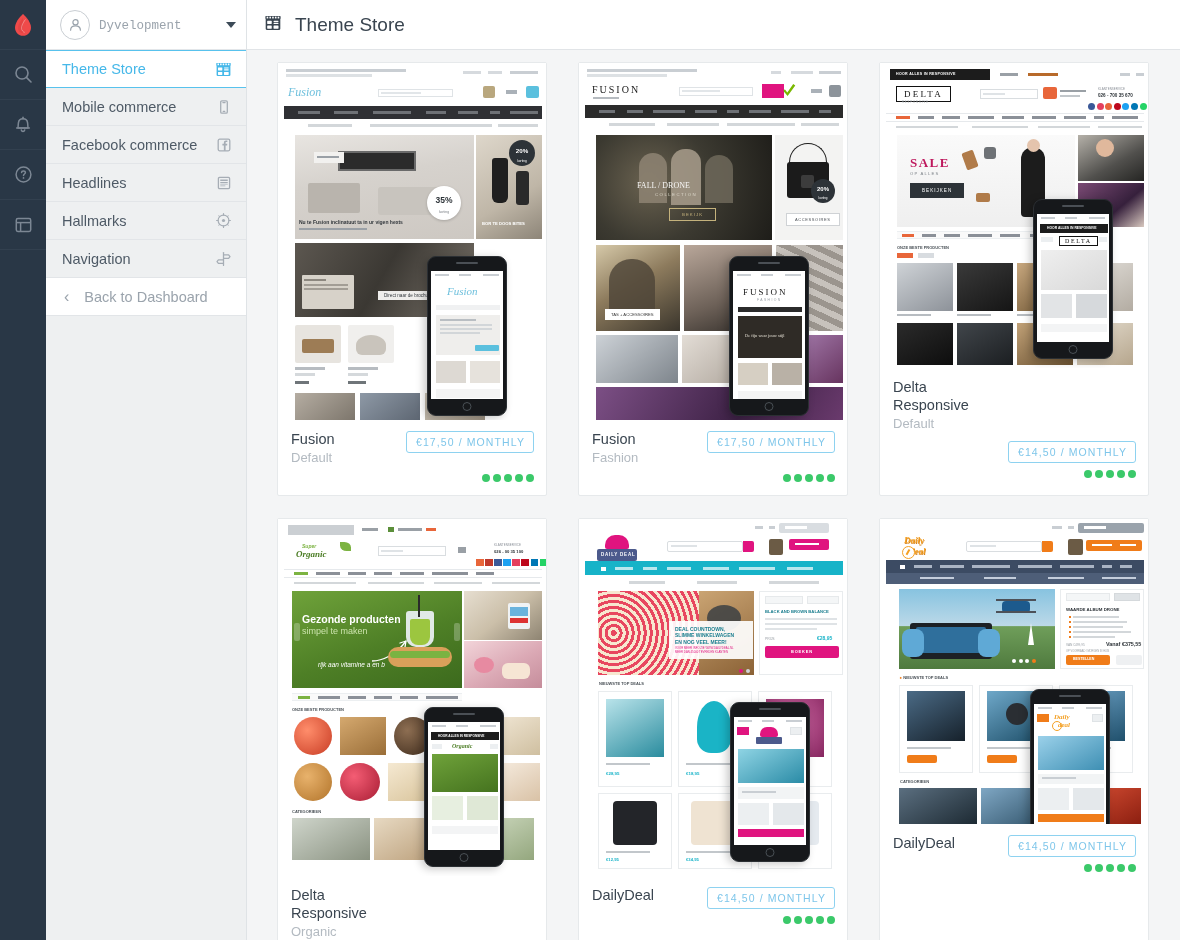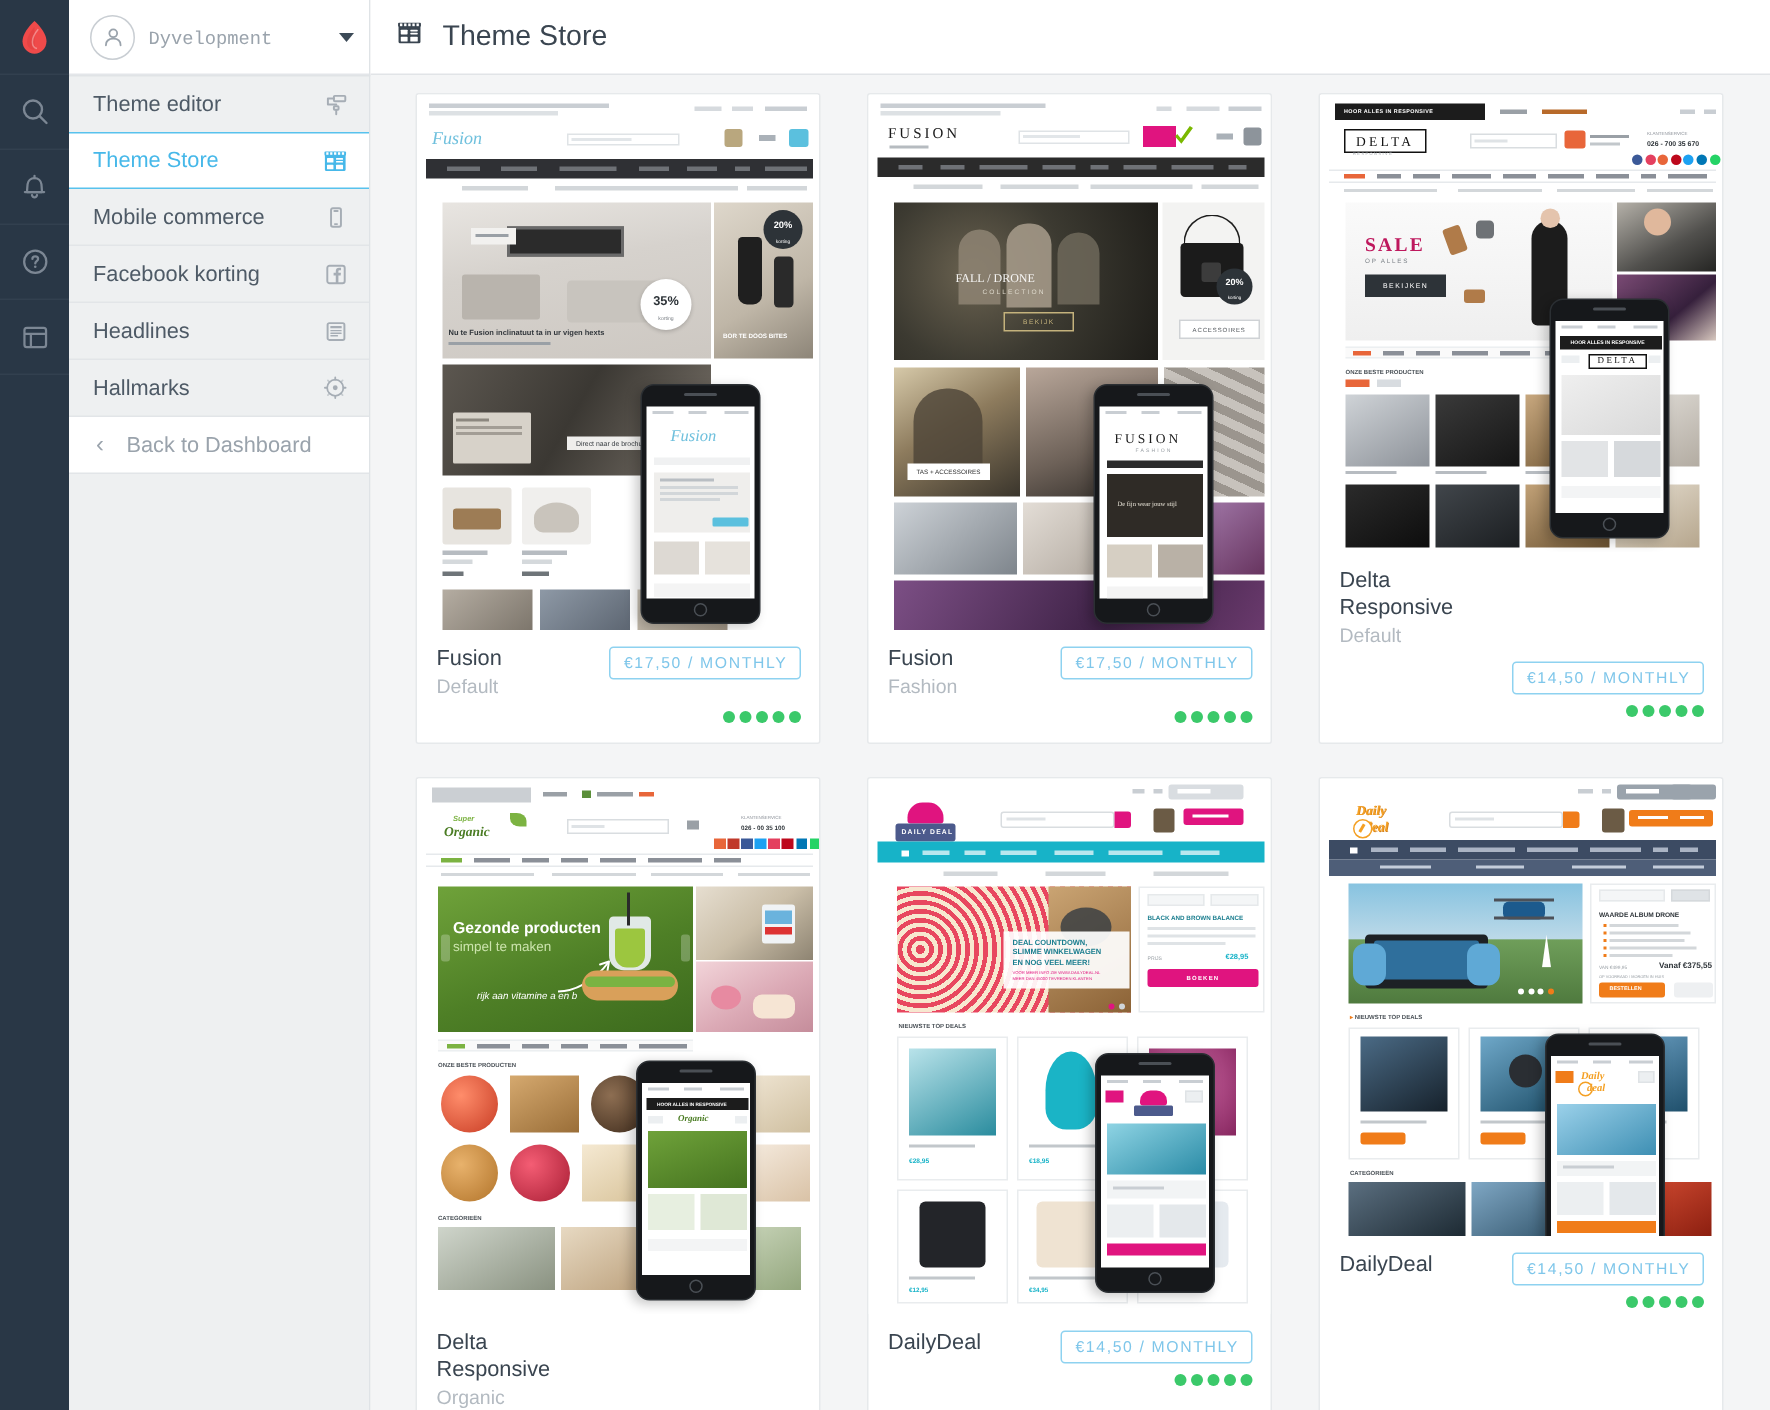--- a/index.html
+++ b/index.html
@@ -229,31 +229,20 @@
     <span class="acct-text">
       <span class="acct-name"></span>
       <span class="acct-sub">Dyvelopment</span>
     </span>
     <span class="caret"></span>
   </div>
 
 
   <div class="nav-list">
 
-    <div class="nav-item">
-      <span class="label">Theme editor</span>
-      <span class="nav-icon">
-        <svg width="16" height="16" viewBox="0 0 16 16" fill="none" stroke="#6c7885" stroke-width="1.3">
-          <rect x="6.6" y="1.9" width="7.6" height="3.6" rx="0.6"></rect>
-          <path d="M6.6 3.7 L2.6 3.7 L2.6 7.6 L8.2 7.6" stroke-linecap="round" stroke-linejoin="round"></path>
-          <rect x="6.6" y="8.8" width="3.1" height="2.4" rx="0.5"></rect>
-          <line x1="8.15" y1="11.4" x2="8.15" y2="14.1" stroke-linecap="round"></line>
-        </svg>
-      </span>
-    </div>
 
     <div class="nav-item active">
       <span class="label">Theme Store</span>
       <span class="nav-icon">
         <svg width="17" height="17" viewBox="0 0 17 17">
           <rect x="1.6" y="3.6" width="13.8" height="11.4" rx="1" fill="#46b8e9"></rect>
           <rect x="1.3" y="2.0" width="14.4" height="2.6" rx=".6" fill="#46b8e9"></rect>
           <g fill="#fff">
             <rect x="2.5" y="2.5" width="1.5" height="1.7"></rect>
             <rect x="5.1" y="2.5" width="1.5" height="1.7"></rect>
@@ -275,21 +264,21 @@
       <span class="nav-icon">
         <svg width="16" height="16" viewBox="0 0 16 16" fill="none" stroke="#6c7885" stroke-width="1.3">
           <rect x="4.7" y="1.8" width="6.6" height="12.4" rx="1.2"></rect>
           <line x1="6.9" y1="3.6" x2="9.1" y2="3.6" stroke-linecap="round"></line>
           <line x1="7.3" y1="12.4" x2="8.7" y2="12.4" stroke-linecap="round"></line>
         </svg>
       </span>
     </div>
 
     <div class="nav-item">
-      <span class="label">Facebook korting</span>
+      <span class="label">Facebook commerce</span>
       <span class="nav-icon">
         <svg width="16" height="16" viewBox="0 0 16 16">
           <rect x="2.2" y="2.2" width="11.6" height="11.6" rx="1.5" fill="none" stroke="#6c7885" stroke-width="1.3"></rect>
           <path d="M9.6 13.8 L9.6 8.6 L11.1 8.6 L11.3 6.8 L9.6 6.8 L9.6 5.9 C9.6 5.4 9.75 5.1 10.45 5.1 L11.35 5.1 L11.35 3.5 C11.15 3.47 10.6 3.42 10 3.42 C8.7 3.42 7.85 4.2 7.85 5.7 L7.85 6.8 L6.4 6.8 L6.4 8.6 L7.85 8.6 L7.85 13.8 Z" fill="#6c7885"></path>
         </svg>
       </span>
     </div>
 
     <div class="nav-item">
       <span class="label">Headlines</span>
@@ -311,20 +300,30 @@
       <span class="nav-icon">
         <svg width="17" height="17" viewBox="0 0 17 17" fill="none" stroke="#6c7885" stroke-width="1.2">
           <circle cx="8.5" cy="8.5" r="5.4"></circle>
           <circle cx="8.5" cy="8.5" r="1.6" fill="#6c7885" stroke="none"></circle>
           <path d="M8.5 1.6 L8.5 3.1 M8.5 13.9 L8.5 15.4 M1.6 8.5 L3.1 8.5 M13.9 8.5 L15.4 8.5" stroke-linecap="round"></path>
           <path d="M3.6 3.6 L4.7 4.7 M12.3 12.3 L13.4 13.4 M13.4 3.6 L12.3 4.7 M4.7 12.3 L3.6 13.4" stroke-linecap="round" opacity=".55"></path>
         </svg>
       </span>
     </div>
 
+    <div class="nav-item">
+      <span class="label">Navigation</span>
+      <span class="nav-icon">
+        <svg width="17" height="16" viewBox="0 0 17 16" fill="none" stroke="#6c7885" stroke-width="1.3">
+          <line x1="8.5" y1="1.6" x2="8.5" y2="14.4" stroke-linecap="round"></line>
+          <path d="M8.5 3.9 L13.6 3.9 L15.0 5.6 L13.6 7.3 L8.5 7.3" stroke-linejoin="round"></path>
+          <path d="M8.5 8.9 L3.4 8.9 L2.0 10.6 L3.4 12.3 L8.5 12.3" stroke-linejoin="round"></path>
+        </svg>
+      </span>
+    </div>
 
   </div>
 
   <div class="back-row">
     <span class="chev">‹</span>
     <span>Back to Dashboard</span>
   </div>
 </div>
 
 <div class="topbar">

